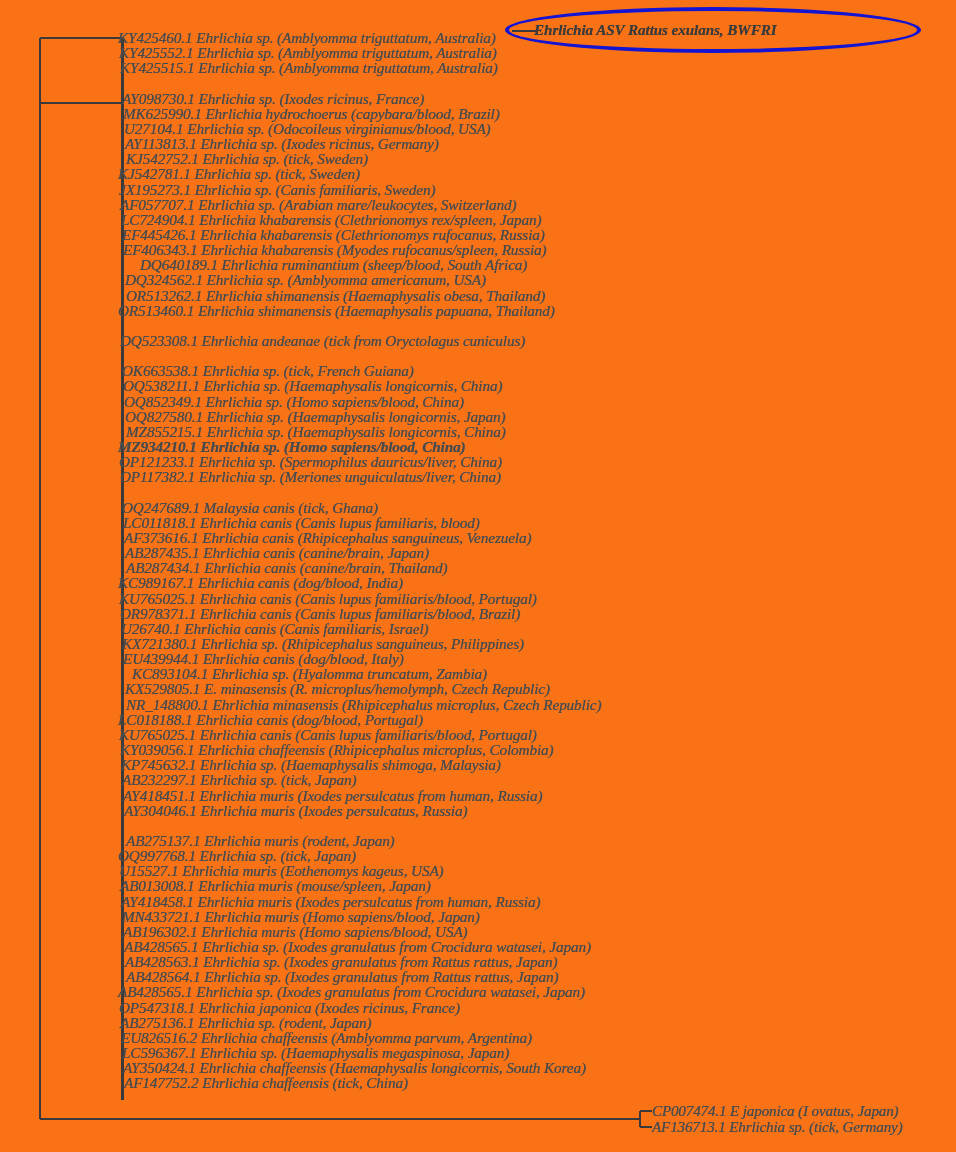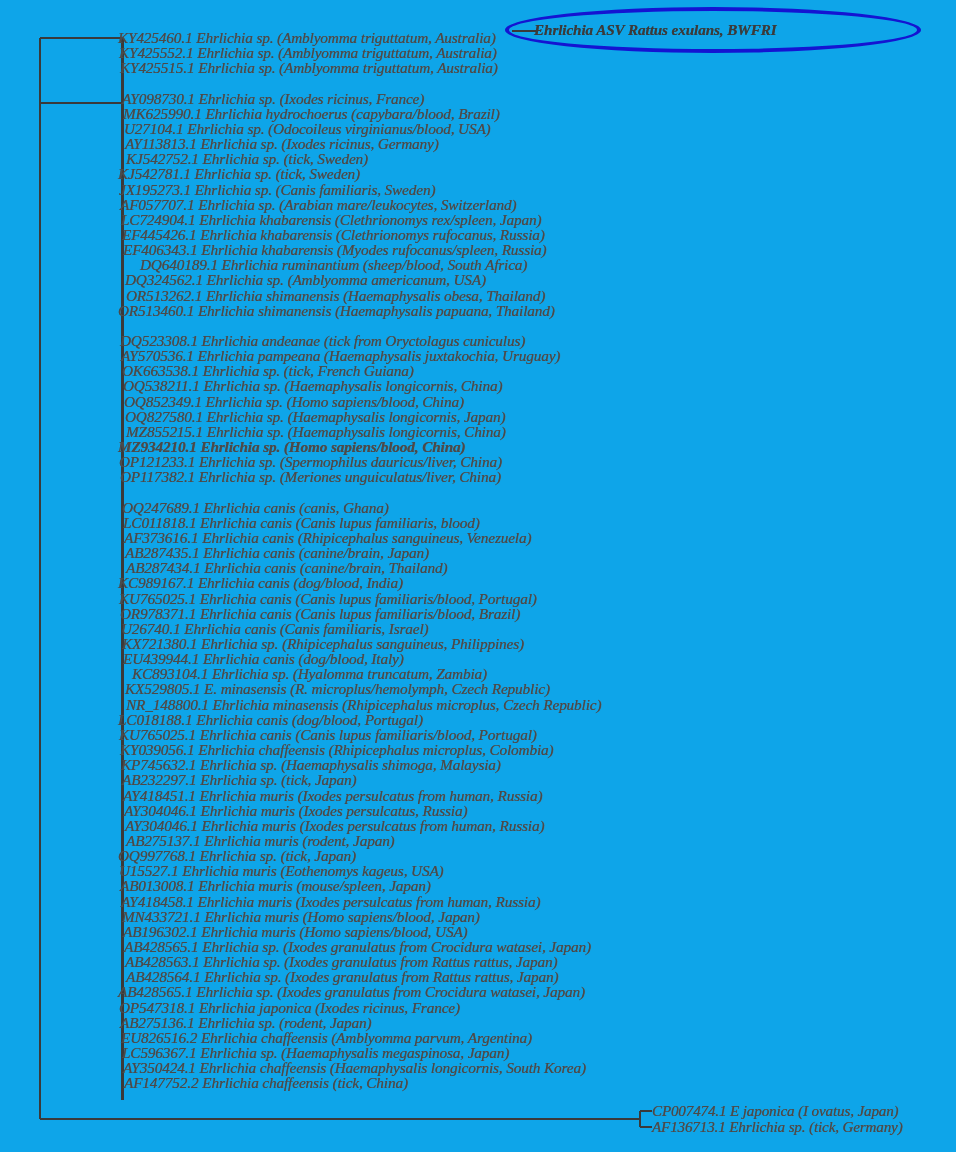--- a/index.html
+++ b/index.html
@@ -1,20 +1,20 @@
 <!DOCTYPE html>
 <html><head>
 <meta charset="utf-8">
 <title>Phylogenetic tree</title>
 <style>
   html,body{margin:0;padding:0;background:#ffffff;}
   #page{
     position:relative;
     width:956px;height:1152px;
-    background:#0ea5e9;
+    background:#f97316;
     overflow:hidden;
     font-family:"Liberation Serif","DejaVu Serif",serif;
   }
   #tree-svg{position:absolute;left:0;top:0;width:956px;height:1152px;}
 
   
   #labels{
     position:absolute;
     left:0;top:0;
     width:956px;height:1152px;
@@ -93,51 +93,49 @@
       <div class="tip blur" style="top: 181.5px; left: 119px; transform: scaleY(1.02);">JX195273.1 Ehrlichia sp. (Canis familiaris, Sweden)</div>
       <div class="tip blur" style="top: 196.65px; left: 120px; transform: scaleY(1.02);">AF057707.1 Ehrlichia sp. (Arabian mare/leukocytes, Switzerland)</div>
       <div class="tip blur" style="top: 211.8px; left: 121px; transform: scaleY(1.02);">LC724904.1 Ehrlichia khabarensis (Clethrionomys rex/spleen, Japan)</div>
       <div class="tip blur" style="top: 226.95px; left: 122px; transform: scaleY(1.02);">EF445426.1 Ehrlichia khabarensis (Clethrionomys rufocanus, Russia)</div>
       <div class="tip blur" style="top: 242.1px; left: 123px; transform: scaleY(1.02);">EF406343.1 Ehrlichia khabarensis (Myodes rufocanus/spleen, Russia)</div>
       <div class="tip blur" style="top: 257.25px; left: 140px; transform: scaleY(1.02);">DQ640189.1 Ehrlichia ruminantium (sheep/blood, South Africa)</div>
       <div class="tip blur" style="top: 272.4px; left: 125px; transform: scaleY(1.02);">DQ324562.1 Ehrlichia sp. (Amblyomma americanum, USA)</div>
       <div class="tip blur" style="top: 287.55px; left: 126px; transform: scaleY(1.02);">OR513262.1 Ehrlichia shimanensis (Haemaphysalis obesa, Thailand)</div>
       <div class="tip blur" style="top: 302.7px; left: 118px; transform: scaleY(1.02);">OR513460.1 Ehrlichia shimanensis (Haemaphysalis papuana, Thailand)</div>
       <div class="tip blur" style="top: 333px; left: 120px; transform: scaleY(1.02);">DQ523308.1 Ehrlichia andeanae (tick from Oryctolagus cuniculus)</div>
-      <div class="tip blur" style="top: 348.15px; left: 121px; transform: scaleY(1.02);">AY570536.1 Ehrlichia pampeana (Haemaphysalis juxtakochia, Uruguay)</div>
       <div class="tip blur" style="top: 363.3px; left: 122px; transform: scaleY(1.02);">OK663538.1 Ehrlichia sp. (tick, French Guiana)</div>
       <div class="tip blur" style="top: 378.45px; left: 123px; transform: scaleY(1.02);">OQ538211.1 Ehrlichia sp. (Haemaphysalis longicornis, China)</div>
       <div class="tip blur" style="top: 393.6px; left: 124px; transform: scaleY(1.02);">OQ852349.1 Ehrlichia sp. (Homo sapiens/blood, China)</div>
       <div class="tip blur" style="top: 408.75px; left: 125px; transform: scaleY(1.02);">OQ827580.1 Ehrlichia sp. (Haemaphysalis longicornis, Japan)</div>
       <div class="tip blur" style="top: 423.9px; left: 126px; transform: scaleY(1.02);">MZ855215.1 Ehrlichia sp. (Haemaphysalis longicornis, China)</div>
       <div class="tip blur" style="top: 439.05px; left: 118px; transform: scaleY(1.02); font-weight: bold;">MZ934210.1 Ehrlichia sp. (Homo sapiens/blood, China)</div>
       <div class="tip blur" style="top: 454.2px; left: 119px; transform: scaleY(1.02);">OP121233.1 Ehrlichia sp. (Spermophilus dauricus/liver, China)</div>
       <div class="tip blur" style="top: 469.35px; left: 120px; transform: scaleY(1.02);">OP117382.1 Ehrlichia sp. (Meriones unguiculatus/liver, China)</div>
-      <div class="tip blur" style="top: 499.65px; left: 122px; transform: scaleY(1.02);">OQ247689.1 Ehrlichia canis (canis, Ghana)</div>
+      <div class="tip blur" style="top: 499.65px; left: 122px; transform: scaleY(1.02);">OQ247689.1 Malaysia canis (tick, Ghana)</div>
       <div class="tip blur" style="top: 514.8px; left: 123px; transform: scaleY(1.02);">LC011818.1 Ehrlichia canis (Canis lupus familiaris, blood)</div>
       <div class="tip blur" style="top: 529.95px; left: 124px; transform: scaleY(1.02);">AF373616.1 Ehrlichia canis (Rhipicephalus sanguineus, Venezuela)</div>
       <div class="tip blur" style="top: 545.1px; left: 125px; transform: scaleY(1.02);">AB287435.1 Ehrlichia canis (canine/brain, Japan)</div>
       <div class="tip blur" style="top: 560.25px; left: 126px; transform: scaleY(1.02);">AB287434.1 Ehrlichia canis (canine/brain, Thailand)</div>
       <div class="tip blur" style="top: 575.4px; left: 118px; transform: scaleY(1.02);">KC989167.1 Ehrlichia canis (dog/blood, India)</div>
       <div class="tip blur" style="top: 590.55px; left: 119px; transform: scaleY(1.02);">KU765025.1 Ehrlichia canis (Canis lupus familiaris/blood, Portugal)</div>
       <div class="tip blur" style="top: 605.7px; left: 120px; transform: scaleY(1.02);">OR978371.1 Ehrlichia canis (Canis lupus familiaris/blood, Brazil)</div>
       <div class="tip blur" style="top: 620.85px; left: 121px; transform: scaleY(1.02);">U26740.1 Ehrlichia canis (Canis familiaris, Israel)</div>
       <div class="tip blur" style="top: 636px; left: 122px; transform: scaleY(1.02);">KX721380.1 Ehrlichia sp. (Rhipicephalus sanguineus, Philippines)</div>
       <div class="tip blur" style="top: 651.15px; left: 123px; transform: scaleY(1.02);">EU439944.1 Ehrlichia canis (dog/blood, Italy)</div>
       <div class="tip blur" style="top: 666.3px; left: 124px; transform: scaleY(1.02); padding-left: 8px;">KC893104.1 Ehrlichia sp. (Hyalomma truncatum, Zambia)</div>
       <div class="tip blur" style="top: 681.45px; left: 125px; transform: scaleY(1.02);">KX529805.1 E. minasensis (R. microplus/hemolymph, Czech Republic)</div>
       <div class="tip blur" style="top: 696.6px; left: 126px; transform: scaleY(1.02);">NR_148800.1 Ehrlichia minasensis (Rhipicephalus microplus, Czech Republic)</div>
       <div class="tip blur" style="top: 711.75px; left: 118px; transform: scaleY(1.02);">LC018188.1 Ehrlichia canis (dog/blood, Portugal)</div>
       <div class="tip blur" style="top: 726.9px; left: 119px; transform: scaleY(1.02);">KU765025.1 Ehrlichia canis (Canis lupus familiaris/blood, Portugal)</div>
       <div class="tip blur" style="top: 742.05px; left: 120px; transform: scaleY(1.02);">KY039056.1 Ehrlichia chaffeensis (Rhipicephalus microplus, Colombia)</div>
       <div class="tip blur" style="top: 757.2px; left: 121px; transform: scaleY(1.02);">KP745632.1 Ehrlichia sp. (Haemaphysalis shimoga, Malaysia)</div>
       <div class="tip blur" style="top: 772.35px; left: 122px; transform: scaleY(1.02);">AB232297.1 Ehrlichia sp. (tick, Japan)</div>
       <div class="tip blur" style="top: 787.5px; left: 123px; transform: scaleY(1.02);">AY418451.1 Ehrlichia muris (Ixodes persulcatus from human, Russia)</div>
       <div class="tip blur" style="top: 802.65px; left: 124px; transform: scaleY(1.02);">AY304046.1 Ehrlichia muris (Ixodes persulcatus, Russia)</div>
-      <div class="tip blur" style="top: 817.8px; left: 125px; transform: scaleY(1.02);">AY304046.1 Ehrlichia muris (Ixodes persulcatus from human, Russia)</div>
       <div class="tip blur" style="top: 832.95px; left: 126px; transform: scaleY(1.02);">AB275137.1 Ehrlichia muris (rodent, Japan)</div>
       <div class="tip blur" style="top: 848.1px; left: 118px; transform: scaleY(1.02);">OQ997768.1 Ehrlichia sp. (tick, Japan)</div>
       <div class="tip blur" style="top: 863.25px; left: 119px; transform: scaleY(1.02);">U15527.1 Ehrlichia muris (Eothenomys kageus, USA)</div>
       <div class="tip blur" style="top: 878.4px; left: 120px; transform: scaleY(1.02);">AB013008.1 Ehrlichia muris (mouse/spleen, Japan)</div>
       <div class="tip blur" style="top: 893.55px; left: 121px; transform: scaleY(1.02);">AY418458.1 Ehrlichia muris (Ixodes persulcatus from human, Russia)</div>
       <div class="tip blur" style="top: 908.7px; left: 122px; transform: scaleY(1.02);">MN433721.1 Ehrlichia muris (Homo sapiens/blood, Japan)</div>
       <div class="tip blur" style="top: 923.85px; left: 123px; transform: scaleY(1.02);">AB196302.1 Ehrlichia muris (Homo sapiens/blood, USA)</div>
       <div class="tip blur" style="top: 939px; left: 124px; transform: scaleY(1.02);">AB428565.1 Ehrlichia sp. (Ixodes granulatus from Crocidura watasei, Japan)</div>
       <div class="tip blur" style="top: 954.15px; left: 125px; transform: scaleY(1.02);">AB428563.1 Ehrlichia sp. (Ixodes granulatus from Rattus rattus, Japan)</div>
       <div class="tip blur" style="top: 969.3px; left: 126px; transform: scaleY(1.02);">AB428564.1 Ehrlichia sp. (Ixodes granulatus from Rattus rattus, Japan)</div>

